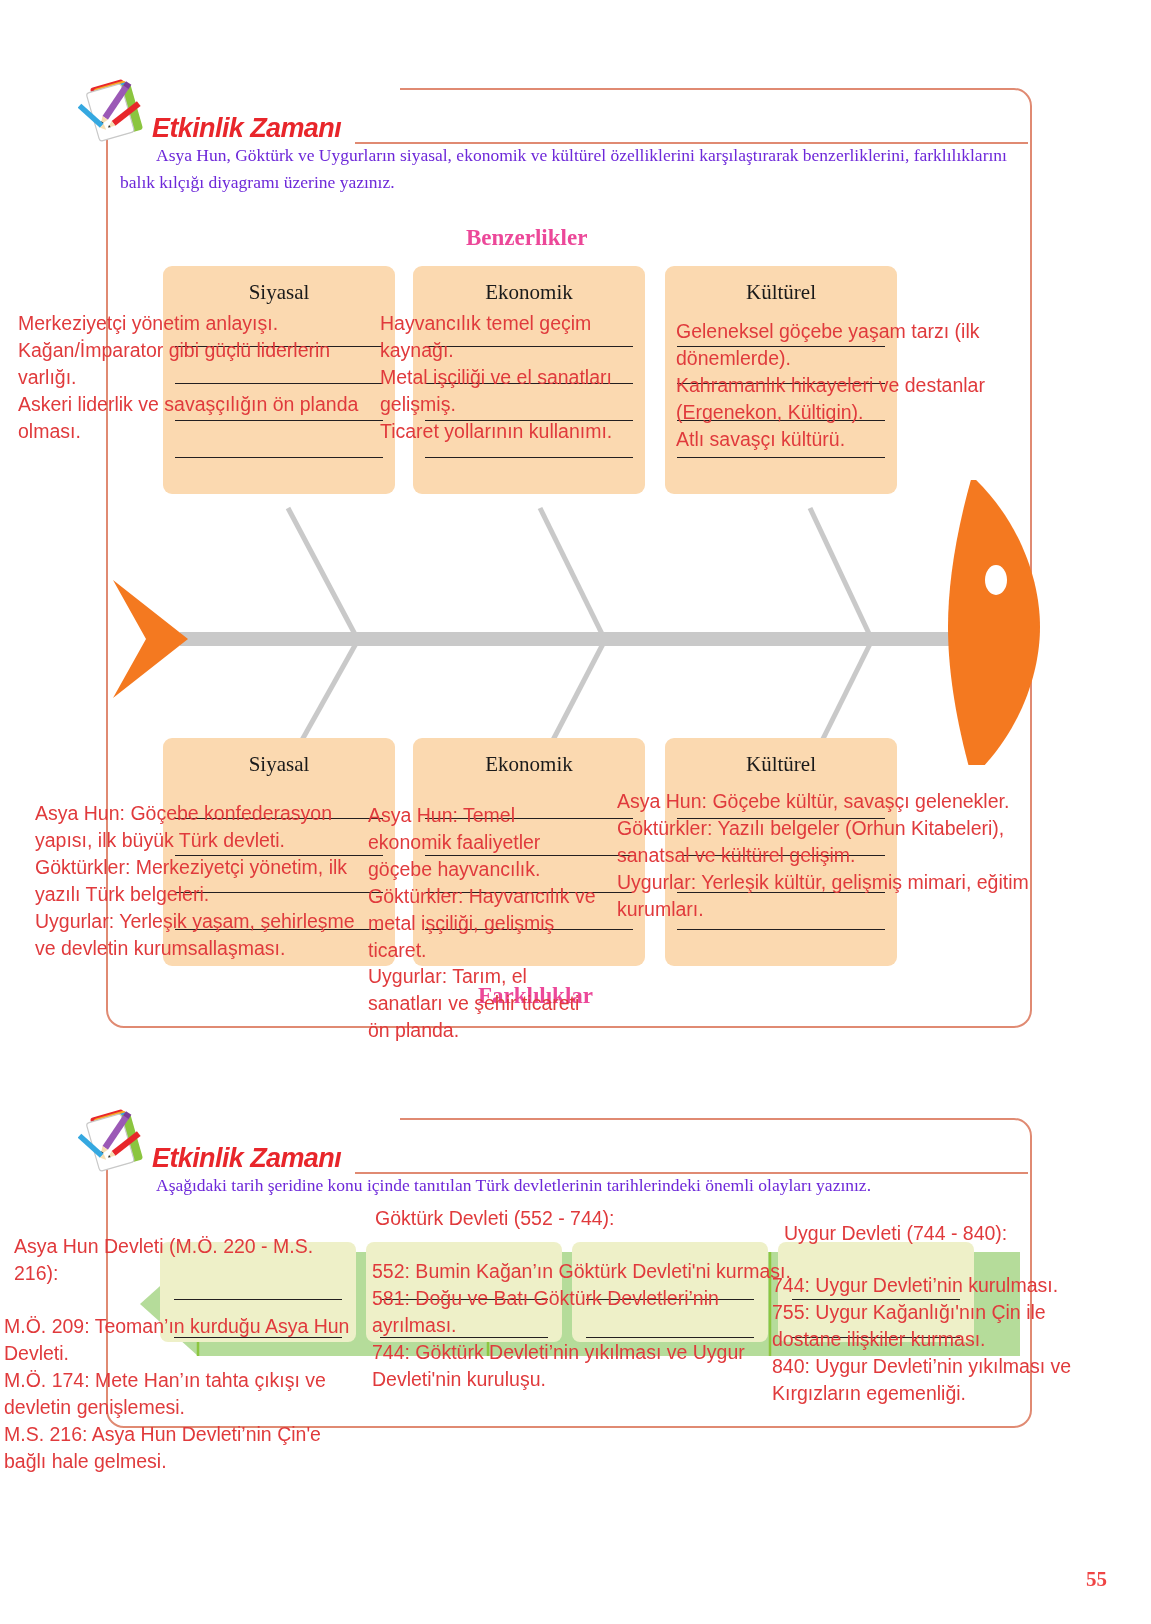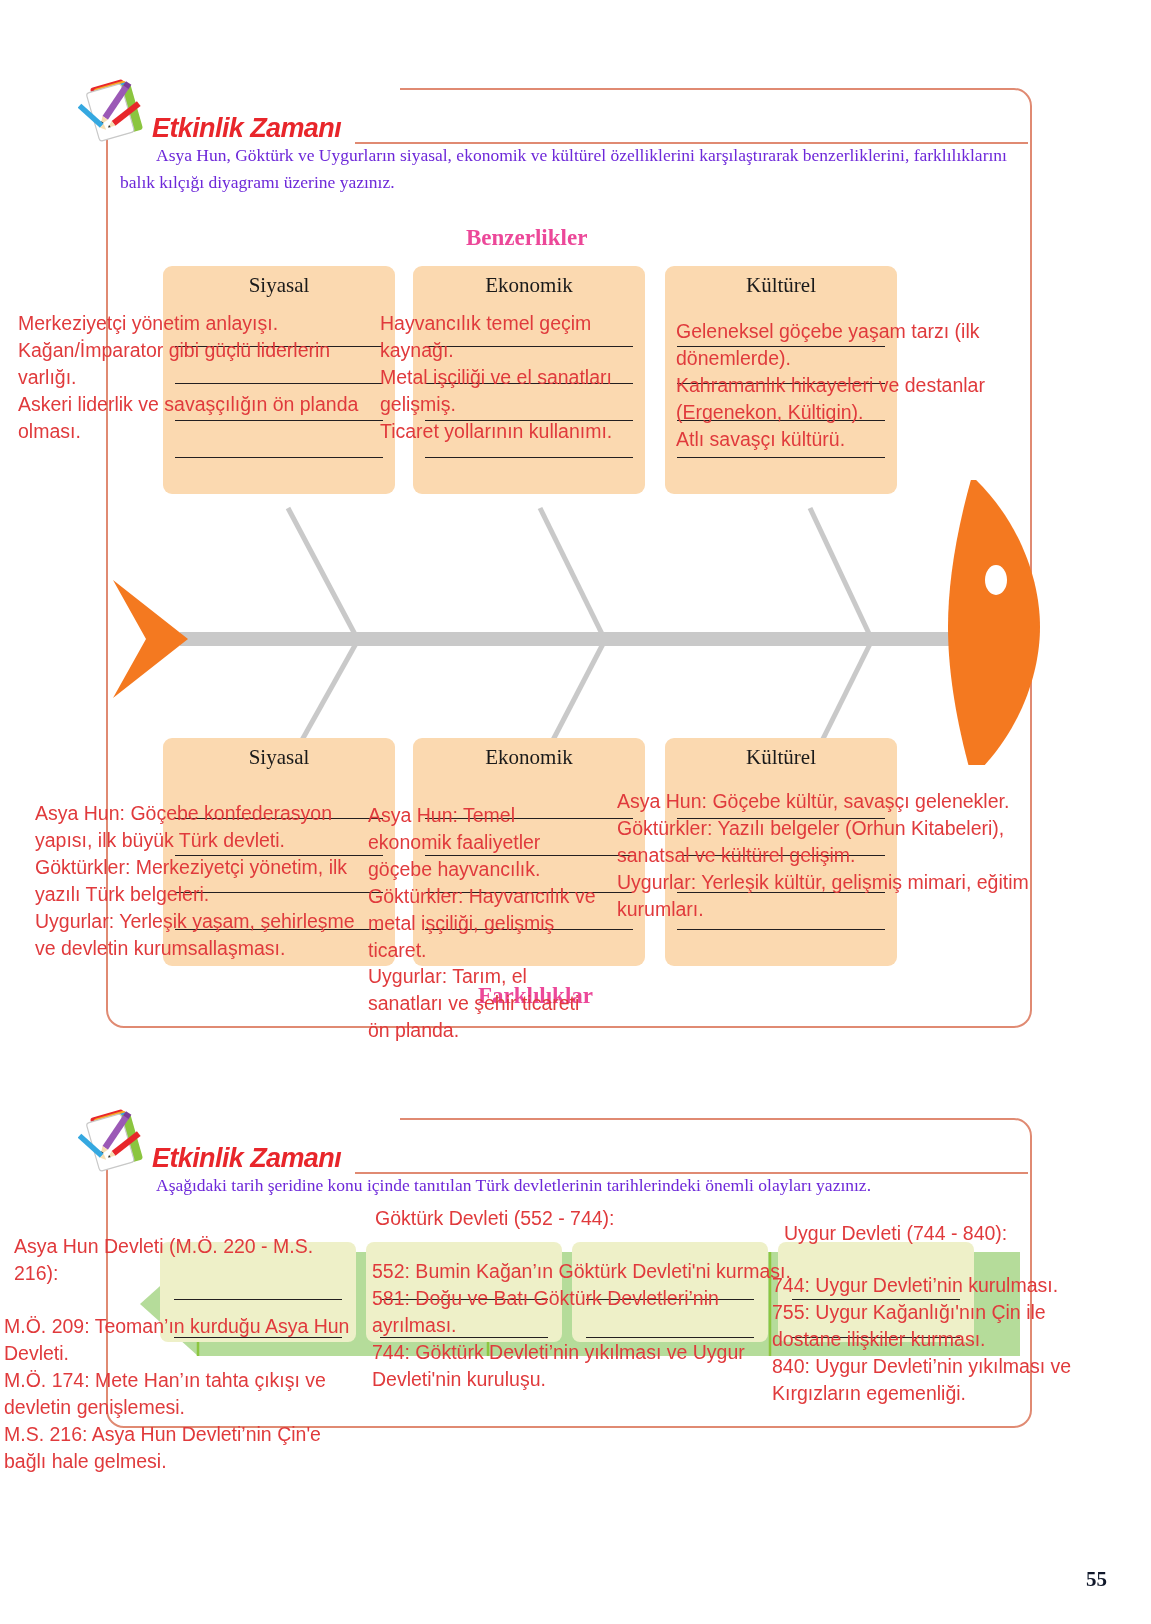--- a/index.html
+++ b/index.html
@@ -47,21 +47,21 @@
   .fb-title{
     position:absolute;font-family:"Liberation Serif", serif;
     font-weight:bold;font-size:23px;color:#ec4899;
   }
   .fb-box{
     position:absolute;box-sizing:border-box;
     background:#fbd9b0;border-radius:9px;
   }
   .fb-box .cap{
     text-align:center;font-family:"Liberation Serif", serif;
-    font-size:21px;color:#1a1a1a;padding-top:7px;
+    font-size:21px;color:#1a1a1a;padding-top:14px;
   }
   .fb-lines{position:absolute;left:12px;right:12px;top:44px;bottom:10px;}
   .fb-lines i{display:block;border-bottom:1.2px solid #231f20;height:36px;}
 
   
   .hw{
     position:absolute;
     font-family:"Liberation Sans", sans-serif;
     color:#e03a3c;font-size:19.5px;line-height:1.38;
     white-space:pre-wrap;
@@ -74,21 +74,21 @@
   }
   .tl-box{
     position:absolute;box-sizing:border-box;background:#eef0c8;border-radius:8px;
   }
   .tl-lines{position:absolute;left:14px;right:14px;top:20px;bottom:8px;}
   .tl-lines i{display:block;border-bottom:1.2px solid #231f20;height:37px;}
 
   .pagenum{
     position:absolute;right:44px;bottom:32px;
     font-family:"Liberation Serif", serif;font-weight:bold;
-    font-size:21px;color:#0f172a;
+    font-size:21px;color:#ef4444;
   }
 </style>
 </head>
 <body>
 
 <div class="act-frame" style="left:106px;top:88px;width:926px;height:940px;"></div>
 
 <div class="frame-mask" style="left:100px;top:80px;width:300px;height:36px;"></div>
 
 <div class="act-header" style="left:78px;top:70px;width:950px;height:74px;">

